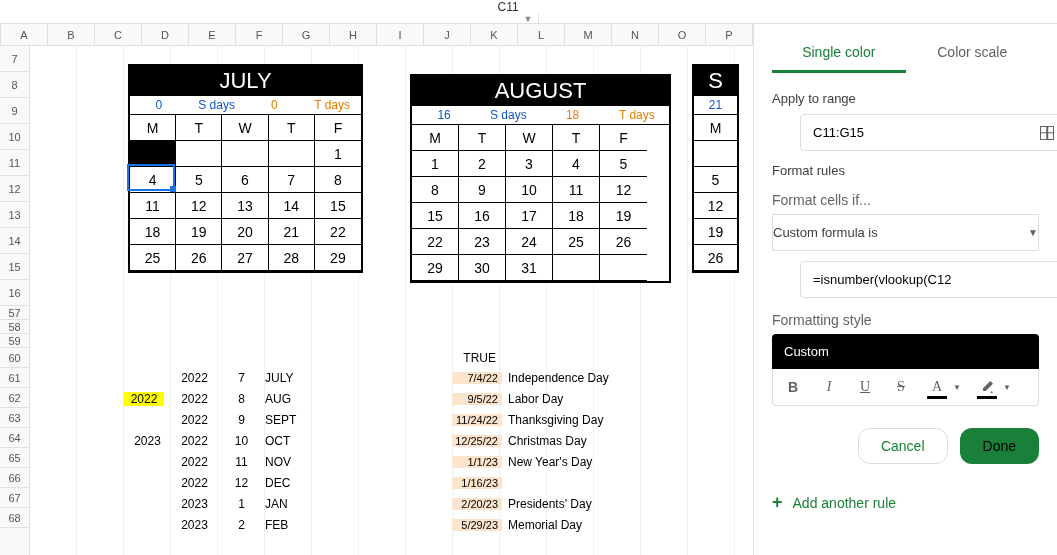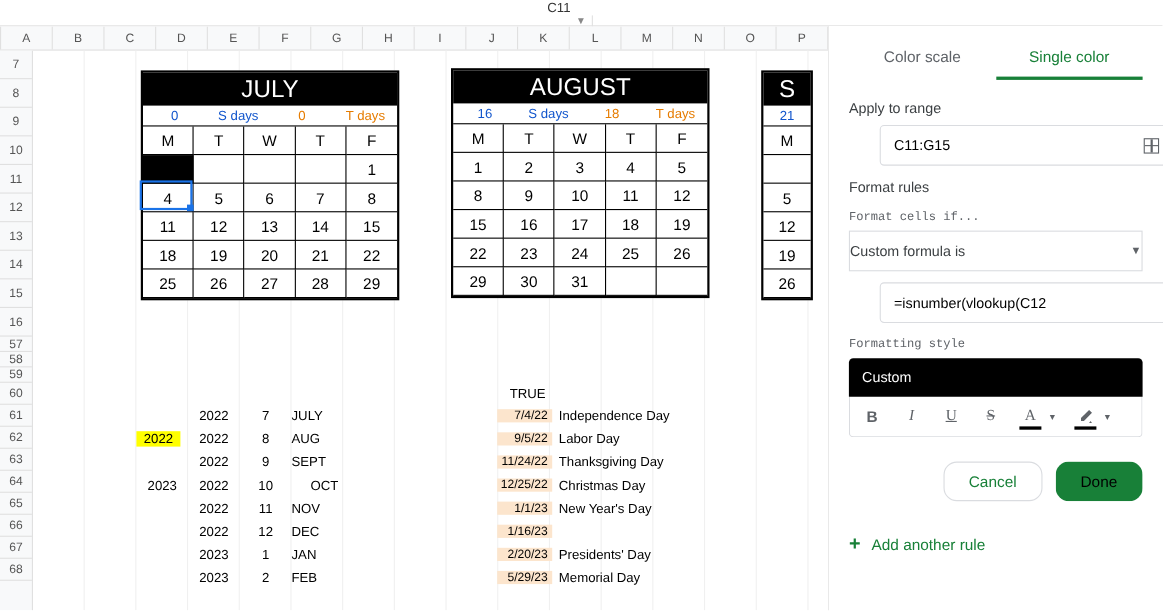--- a/index.html
+++ b/index.html
@@ -55,21 +55,21 @@
 .data-row > div { width: 47px; text-align: center; }
 .hl-yellow { background: #ffff00; }
 .hl-peach { background: #fce5cd; text-align: right !important; padding-right: 4px; width: 50px !important; font-size: 11px; }
 .data-row .wide { width: 200px; text-align: left; padding-left: 6px; }
 
 
 .tabs { display: flex; margin-top: 12px; margin-bottom: 18px; }
 .tab { flex: 1; text-align: center; font-size: 14px; padding: 8px 0 10px; color: #5f6368; cursor: pointer; }
 .tab.active { color: #188038; border-bottom: 3px solid #188038; font-weight: 500; }
 .sp-label { font-size: 13px; color: #3c4043; margin: 12px 0 8px; }
-.sp-sublabel { font-size: 11px; color: #5f6368; margin: 14px 0 6px; font-family: Liberation Mono, monospace; }
+.sp-sublabel { font-size: 14px; color: #5f6368; margin: 14px 0 6px; }
 .sp-input { width: 100%; border: 1px solid #dadce0; border-radius: 4px; padding: 10px 12px; font-size: 13px; color: #3c4043; display: flex; align-items: center; justify-content: space-between; margin-left: 28px; }
 .sp-input input { border: none; flex: 1; font-size: 13px; outline: none; }
 .grid-ic { width: 14px; height: 14px; position: relative; }
 .grid-ic::before, .grid-ic::after { content: ''; position: absolute; background: #5f6368; }
 .grid-ic { border: 1.5px solid #5f6368; }
 .grid-ic::before { width: 100%; height: 1.5px; top: 50%; left: 0; transform: translateY(-50%); }
 .grid-ic::after { height: 100%; width: 1.5px; left: 50%; top: 0; transform: translateX(-50%); }
 .sp-select { width: 100%; border: 1px solid #dadce0; border-radius: 0; padding: 10px 0; font-size: 13px; color: #3c4043; display: flex; justify-content: space-between; align-items: center; cursor: pointer; }
 .caret { font-size: 10px; color: #5f6368; }
 .style-preview { background: #000; color: #fff; padding: 10px 12px; border-radius: 4px 4px 0 0; font-size: 13px; }
@@ -213,21 +213,21 @@
               <div class="c">22</div>
             </div>
             <div class="cal-row">
               <div class="c">25</div>
               <div class="c">26</div>
               <div class="c">27</div>
               <div class="c">28</div>
               <div class="c">29</div>
             </div>
           </div>
-          <div class="cal" style="left: 380px; top: 16px; width: 235px;">
+          <div class="cal" style="left: 380px; top: 28px; width: 261px;">
             <div class="cal-title">AUGUST</div>
             <div class="cal-meta">
               <span class="blue">16</span>
               <span class="blue">S days</span>
               <span class="orange">18</span>
               <span class="orange">T days</span>
             </div>
             <div class="cal-row head">
               <div class="c">M</div>
               <div class="c">T</div>
@@ -314,21 +314,21 @@
           <div class="data-row" style="top: 364px; left: 94px;">
             <div></div>
             <div>2022</div>
             <div>9</div>
             <div style="text-align: left; width: 60px;">SEPT</div>
           </div>
           <div class="data-row" style="top: 385px; left: 94px;">
             <div>2023</div>
             <div>2022</div>
             <div>10</div>
-            <div style="text-align: center; width: 60px;">OCT</div>
+            <div style="text-align: left; width: 60px;">OCT</div>
           </div>
           <div class="data-row" style="top: 406px; left: 94px;">
             <div></div>
             <div>2022</div>
             <div>11</div>
             <div style="text-align: left; width: 60px;">NOV</div>
           </div>
           <div class="data-row" style="top: 427px; left: 94px;">
             <div></div>
             <div>2022</div>
@@ -377,22 +377,22 @@
           <div class="data-row" style="top: 469px; left: 422px;">
             <div class="hl-peach">5/29/23</div>
             <div class="wide">Memorial Day</div>
           </div>
         </div>
     </div>
   </div>
 
   <div class="side-panel">
     <div class="tabs">
+      <div class="tab active">Single color</div>
       <div class="tab">Color scale</div>
-      <div class="tab active">Single color</div>
     </div>
     <div class="sp-label">Apply to range</div>
     <div class="sp-input">
       <input value="C11:G15" style="">
       <span class="grid-ic"></span>
     </div>
     <div class="sp-label">Format rules</div>
     <div class="sp-sublabel">Format cells if...</div>
     <div class="sp-select">
       <span>Custom formula is</span>

